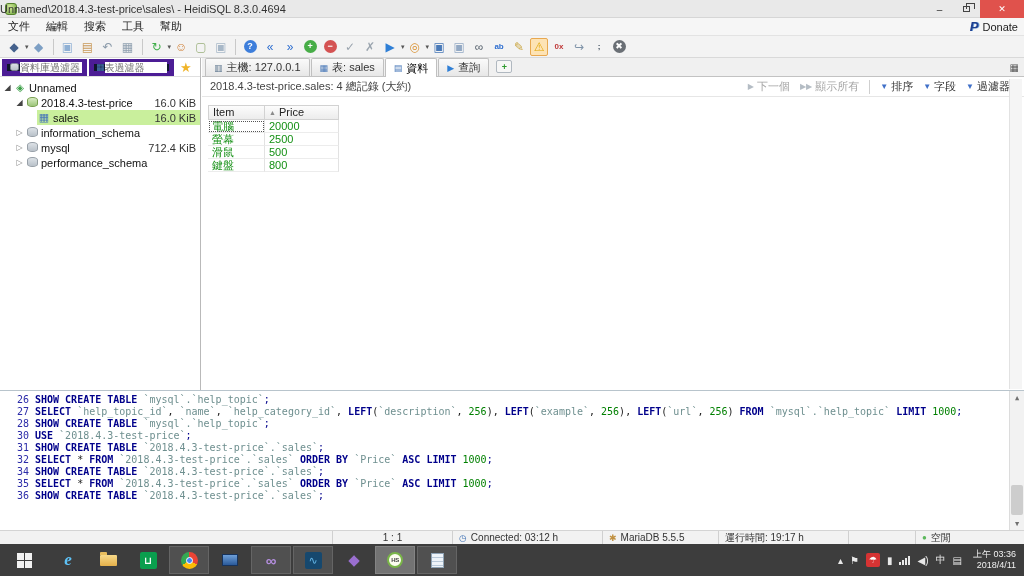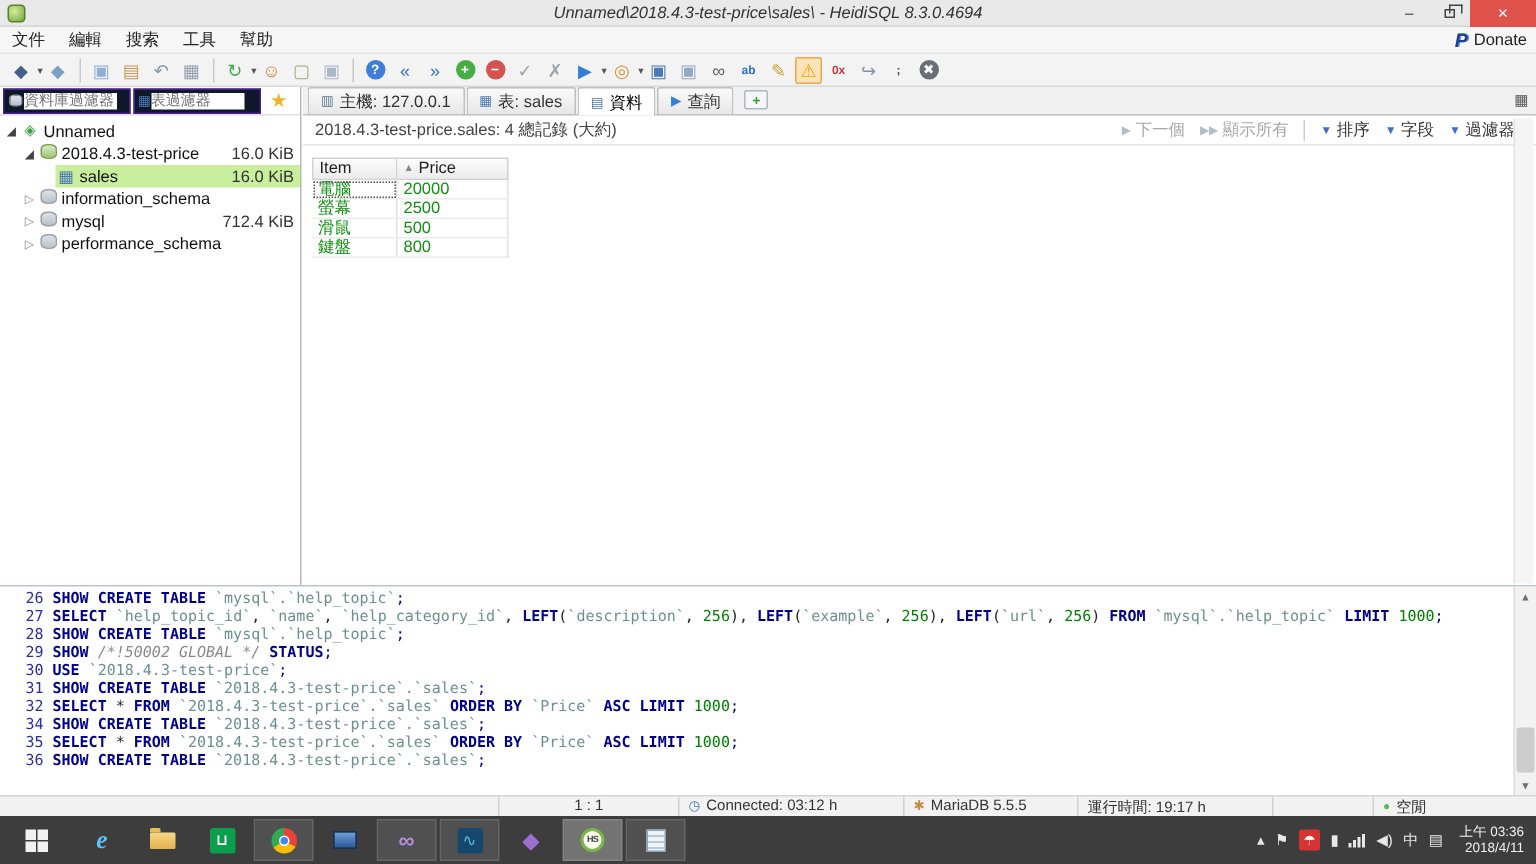--- a/index.html
+++ b/index.html
@@ -3,21 +3,21 @@
 <meta charset="utf-8">
 <style>
   * { margin:0; padding:0; box-sizing:border-box; }
   html,body { width:1024px; height:576px; overflow:hidden;
     font-family:"Liberation Sans","DejaVu Sans",sans-serif; font-size:11px; color:#222; background:#fff; }
 
   
   #titlebar { position:absolute; top:0; left:0; width:1024px; height:18px; background:#e9e9e9; border-bottom:1px solid #d6d6d6; }
   #app-icon { position:absolute; left:5px; top:3px; width:12px; height:12px; border-radius:3px;
     background:radial-gradient(circle at 35% 35%, #d8ec9f, #6fa83c); border:1px solid #55822c; }
-  #win-title { position:absolute; left:0; right:0; top:3px; text-align:center; color:#333;font-style:italic; }
+  #win-title { position:absolute; left:0; right:0; top:3px; color:#333; }
   #win-btns { position:absolute; right:0; top:0; height:18px; display:flex; }
   .wbtn { width:27px; height:18px; display:flex; align-items:center; justify-content:center; color:#333; font-size:10px; }
   .wbtn.close { width:44px; background:#e0524c; color:#fff; font-size:9px; }
   .restore { width:7px; height:6px; border:1px solid #444; background:#e9e9e9; position:relative; }
   .restore::before { content:''; position:absolute; left:2px; top:-4px; width:7px; height:5px; border:1px solid #444; border-bottom:none; }
 
   
   #menubar { position:absolute; top:18px; left:0; width:1024px; height:18px; background:#f6f6f6; border-bottom:1px solid #e3e3e3; display:flex; align-items:center; }
   .menu-item { padding:0 8px; color:#222; }
   #donate { position:absolute; right:6px; top:1px; display:flex; align-items:center; gap:4px; }
@@ -30,21 +30,21 @@
   .tbi .circ { width:13px; height:13px; border-radius:50%; font-size:9px; line-height:13px; text-align:center; font-weight:bold; }
   .tbi .txt { font-size:8px; font-weight:bold; }
   .tbi.sel { background:#fde3b5; border:1px solid #e8a850; }
   .tb-sep { width:1px; height:16px; background:#c9c9c9; margin:0 4px; }
   .dd { font-size:7px; color:#555; margin-left:1px; }
 
   
   #main { position:absolute; top:58px; left:0; width:1024px; height:332px; background:#fff; }
   #sidebar { position:absolute; left:0; top:0; width:201px; height:332px; border-right:1px solid #b9b9b9; background:#fff; }
   #filters { display:flex; height:19px; border-bottom:1px solid #e0e0e0; align-items:center; }
-  .filter-box { display:flex; align-items:center; width:85px; height:17px; border:1px solid #4c1d95; background:#0f172a; margin-left:2px; padding-left:2px; }
+  .filter-box { display:flex; align-items:center; width:85px; height:17px; border:5px solid #4c1d95; background:#0f172a; margin-left:2px; padding-left:2px; }
   .filter-box input { border:none; outline:none; width:62px; font-size:10px; font-family:inherit; color:#555; }
   .filter-box input::placeholder { color:#777; }
   #fav-star { color:#f0b428; font-size:13px; margin-left:6px; }
   #tree { padding-top:3px; }
   .trow { display:flex; align-items:center; height:15px; }
   .tind { flex:0 0 auto; }
   .thl { display:flex; align-items:center; flex:1; height:15px; padding-right:4px; }
   .thl.selected { background:#c9ef9c; }
   .arrow { width:11px; font-size:8px; color:#444; text-align:center; }
   .arrow.col { color:#888; }
@@ -414,22 +414,20 @@
 
 <div id="sqllog">
   <div id="loglines">
       <div class="log-line">
      <span class="ln">26</span><span class="code"><span class="kw">SHOW CREATE TABLE </span><span class="id">`mysql`.`help_topic`</span><span class="pun">;</span></span></div>
       <div class="log-line">
      <span class="ln">27</span><span class="code"><span class="kw">SELECT </span><span class="id">`help_topic_id`</span><span class="txt">, </span><span class="id">`name`</span><span class="txt">, </span><span class="id">`help_category_id`</span><span class="txt">,  </span><span class="kw">LEFT</span><span class="txt">(</span><span class="id">`description`</span><span class="txt">, </span><span class="lit">256</span><span class="txt">),  </span><span class="kw">LEFT</span><span class="txt">(</span><span class="id">`example`</span><span class="txt">, </span><span class="lit">256</span><span class="txt">),  </span><span class="kw">LEFT</span><span class="txt">(</span><span class="id">`url`</span><span class="txt">, </span><span class="lit">256</span><span class="txt">) </span><span class="kw">FROM </span><span class="id">`mysql`.`help_topic`</span><span class="txt"> </span><span class="kw">LIMIT </span><span class="lit">1000</span><span class="pun">;</span></span></div>
       <div class="log-line">
      <span class="ln">28</span><span class="code"><span class="kw">SHOW CREATE TABLE </span><span class="id">`mysql`.`help_topic`</span><span class="pun">;</span></span></div>
       <div class="log-line">
-     <span class="ln">29</span><span class="code"><span class="kw">SHOW </span><span class="cmt">/*!50002 GLOBAL */</span><span class="txt"> </span><span class="kw">STATUS</span><span class="pun">;</span></span></div>
-      <div class="log-line">
      <span class="ln">30</span><span class="code"><span class="kw">USE </span><span class="id">`2018.4.3-test-price`</span><span class="pun">;</span></span></div>
       <div class="log-line">
      <span class="ln">31</span><span class="code"><span class="kw">SHOW CREATE TABLE </span><span class="id">`2018.4.3-test-price`.`sales`</span><span class="pun">;</span></span></div>
       <div class="log-line">
      <span class="ln">32</span><span class="code"><span class="kw">SELECT</span><span class="txt"> * </span><span class="kw">FROM </span><span class="id">`2018.4.3-test-price`.`sales`</span><span class="txt"> </span><span class="kw">ORDER BY </span><span class="id">`Price`</span><span class="txt"> </span><span class="kw">ASC LIMIT </span><span class="lit">1000</span><span class="pun">;</span></span></div>
       <div class="log-line">
      <span class="ln">34</span><span class="code"><span class="kw">SHOW CREATE TABLE </span><span class="id">`2018.4.3-test-price`.`sales`</span><span class="pun">;</span></span></div>
       <div class="log-line">
      <span class="ln">35</span><span class="code"><span class="kw">SELECT</span><span class="txt"> * </span><span class="kw">FROM </span><span class="id">`2018.4.3-test-price`.`sales`</span><span class="txt"> </span><span class="kw">ORDER BY </span><span class="id">`Price`</span><span class="txt"> </span><span class="kw">ASC LIMIT </span><span class="lit">1000</span><span class="pun">;</span></span></div>
       <div class="log-line">

